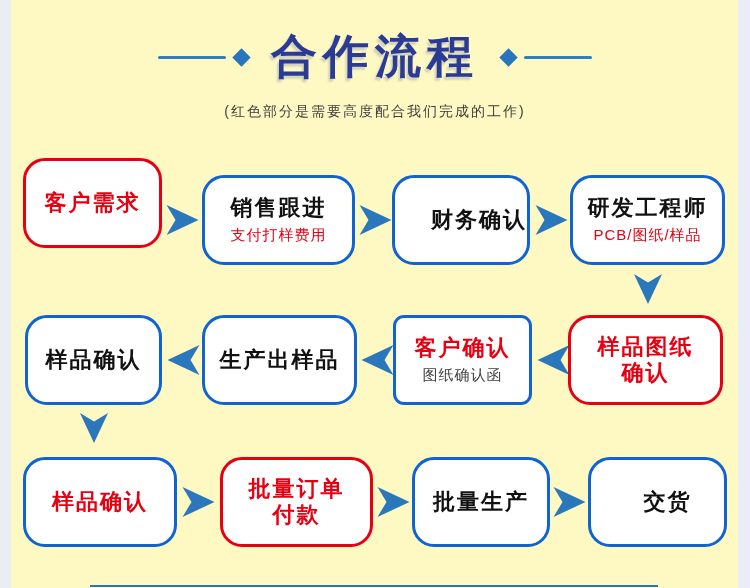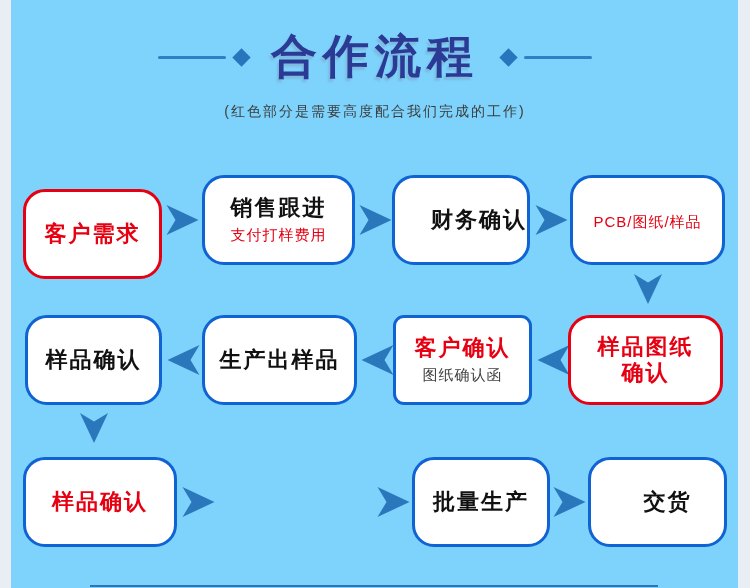--- a/index.html
+++ b/index.html
@@ -3,21 +3,21 @@
 <meta charset="utf-8">
 <style>
   html,body{margin:0;padding:0;}
   body{
     font-family:"Liberation Sans","DejaVu Sans",sans-serif;
     background:#ffffff;
   }
   .canvas{
     position:relative;
     width:750px;height:588px;
-    background:#7dd3fc;
+    background:#fef9c3;
     overflow:hidden;
   }
   .edge-strip{
     position:absolute;top:0;bottom:0;width:11px;
     background:#e9edf4;
   }
   .edge-strip.left{left:0;}
   .edge-strip.right{right:0;width:12px;}
 
   
@@ -90,21 +90,21 @@
 
   <div class="header">
     <div class="decor-line"></div>
     <div class="decor-diamond"></div>
     <div class="page-title">合作流程</div>
     <div class="decor-diamond"></div>
     <div class="decor-line"></div>
   </div>
   <div class="subtitle">(红色部分是需要高度配合我们完成的工作)</div>
 
-  <div class="node red-box" style="left:23px;top:189px;width:139px;">
+  <div class="node red-box" style="left:23px;top:158px;width:139px;">
     <div class="t red">客户需求</div>
   </div>
 
   <div class="arrow" style="left:166px;top:205px;">
     <svg viewBox="0 0 32 30">
         <polygon points="0,0 32,15 0,30 9,15"></polygon>
       </svg>
   </div>
 
   <div class="node" style="left:202px;top:175px;width:153px;">
@@ -122,20 +122,21 @@
     <div class="t">财务确认</div>
   </div>
 
   <div class="arrow" style="left:535px;top:205px;">
     <svg viewBox="0 0 32 30">
         <polygon points="0,0 32,15 0,30 9,15"></polygon>
       </svg>
   </div>
 
   <div class="node" style="left:570px;top:175px;width:155px;">
+    <div class="t">研发工程师</div>
     <div class="s red">PCB/图纸/样品</div>
   </div>
 
   <div class="arrow down" style="left:633px;top:274px;">
     <svg viewBox="0 0 32 30">
         <polygon points="0,0 32,15 0,30 9,15"></polygon>
       </svg>
   </div>
 
   <div class="node" style="left:25px;top:315px;width:137px;">
@@ -183,20 +184,24 @@
   <div class="node" style="left:23px;top:457px;width:154px;">
     <div class="t red">样品确认</div>
   </div>
 
   <div class="arrow" style="left:182px;top:487px;">
     <svg viewBox="0 0 32 30">
         <polygon points="0,0 32,15 0,30 9,15"></polygon>
       </svg>
   </div>
 
+  <div class="node red-box" style="left:220px;top:457px;width:153px;">
+    <div class="t red">批量订单</div>
+    <div class="t red">付款</div>
+  </div>
 
   <div class="arrow" style="left:377px;top:487px;">
     <svg viewBox="0 0 32 30">
         <polygon points="0,0 32,15 0,30 9,15"></polygon>
       </svg>
   </div>
 
   <div class="node" style="left:412px;top:457px;width:138px;">
     <div class="t">批量生产</div>
   </div>

